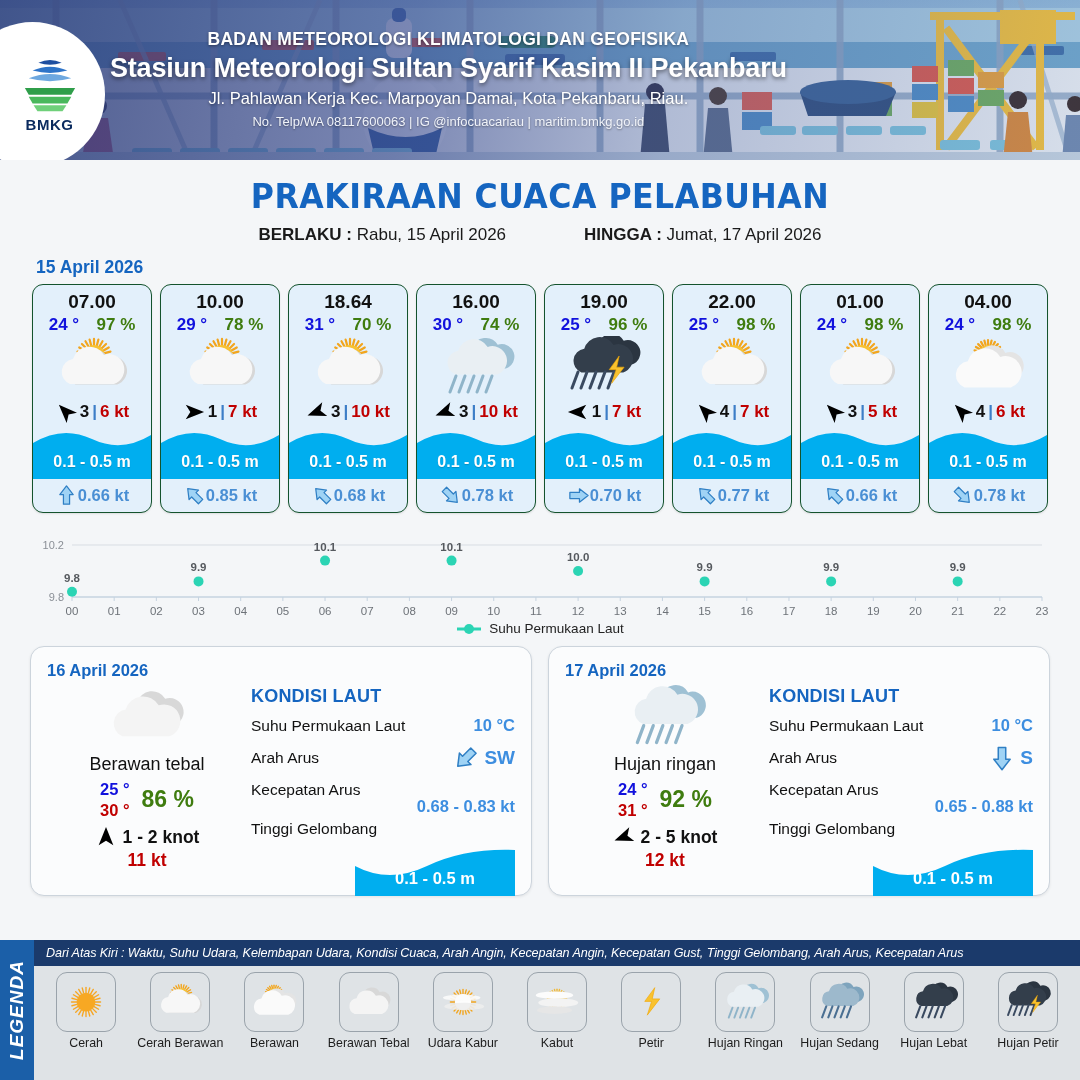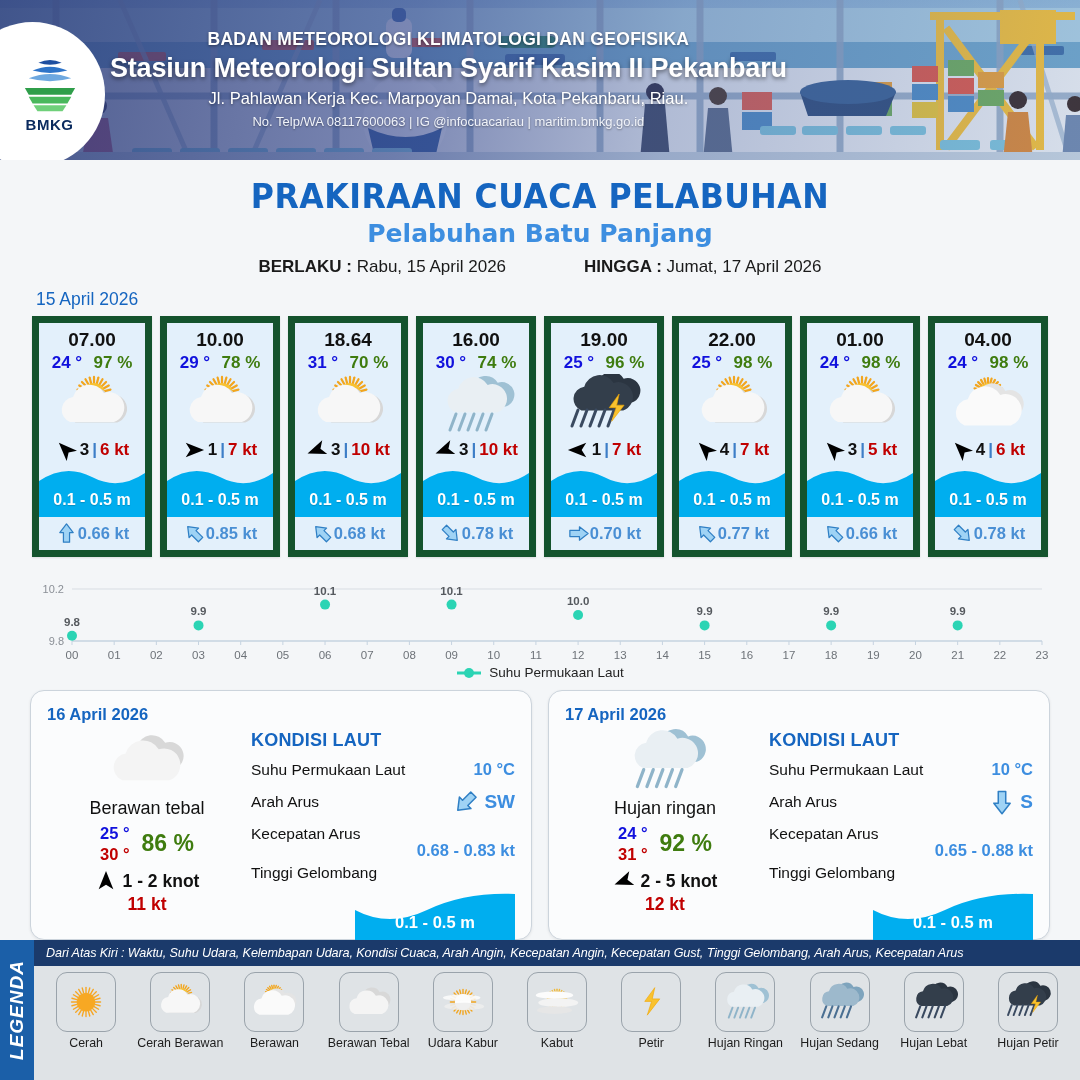--- a/index.html
+++ b/index.html
@@ -71,30 +71,30 @@
   }
   .t-valid {
     margin-top: 9px; font-size: 17px; color: #1a1a1a;
     display: flex; justify-content: center; gap: 78px;
   }
   .t-valid b { font-weight: bold; }
 
   
   .date-label {
     margin: 12px 0 6px 36px;
-    font-size: 17.5px; font-weight: normal; color: #1565c0;
+    font-size: 17.5px; font-weight: bold; color: #1565c0;
   }
 
   
   .cards { display: flex; gap: 8px; padding: 0 32px; }
   .card {
     width: 124px;
     background: #e3f0fb;
-    border: 7px solid #14532d;
-    border-radius: 0;
+    border: 1px solid #14532d;
+    border-radius: 11px;
     overflow: hidden;
     position: relative;
     box-shadow: 0 1px 2px rgba(0,0,0,.10);
   }
   .c-time {
     text-align: center; font-size: 19px; font-weight: bold;
     color: #111; padding-top: 6px;
   }
   .c-th {
     display: flex; justify-content: space-around; align-items: baseline;
@@ -325,21 +325,20 @@
   <div class="header-text">
     <div class="h-org">BADAN METEOROLOGI KLIMATOLOGI DAN GEOFISIKA</div>
     <div class="h-station">Stasiun Meteorologi Sultan Syarif Kasim II Pekanbaru</div>
     <div class="h-addr">Jl. Pahlawan Kerja Kec. Marpoyan Damai, Kota Pekanbaru, Riau.</div>
     <div class="h-contact">No. Telp/WA 08117600063 | IG @infocuacariau | maritim.bmkg.go.id</div>
   </div>
 </div>
 
 <div class="title-block">
   <div class="t-main">PRAKIRAAN CUACA PELABUHAN</div>
-  <div class="t-sub">Pelabuhan Batu Panjang</div>
   <div class="t-valid">
     <div>
       <b>BERLAKU :</b>
       <span>Rabu, 15 April 2026</span>
     </div>
     <div>
       <b>HINGGA :</b>
       <span>Jumat, 17 April 2026</span>
     </div>
   </div>

